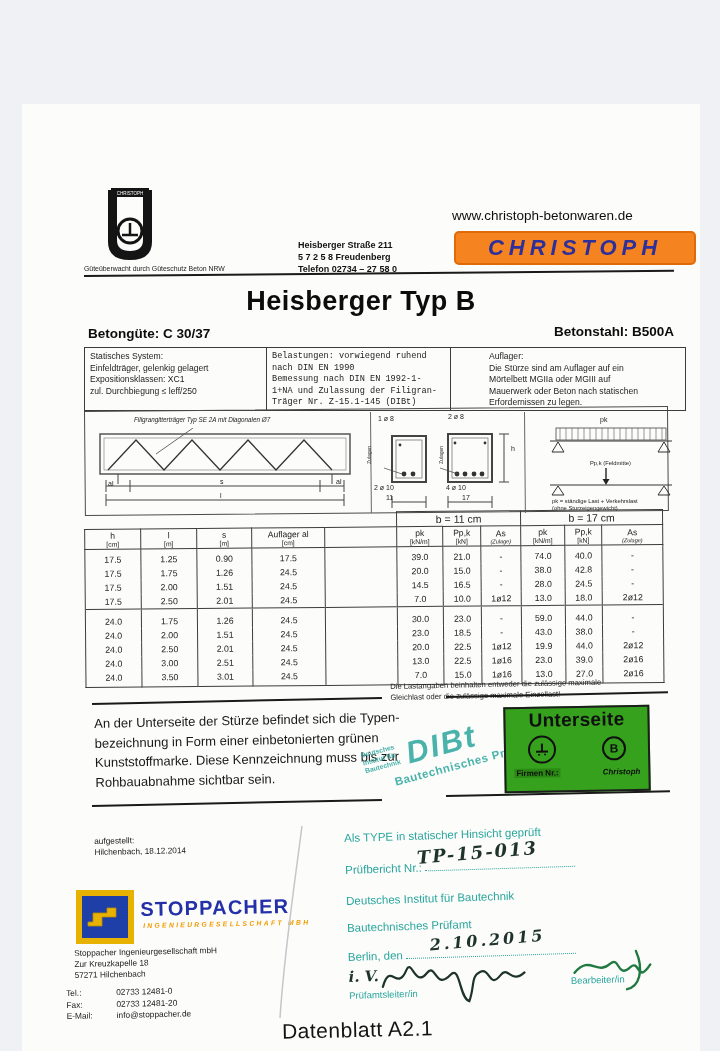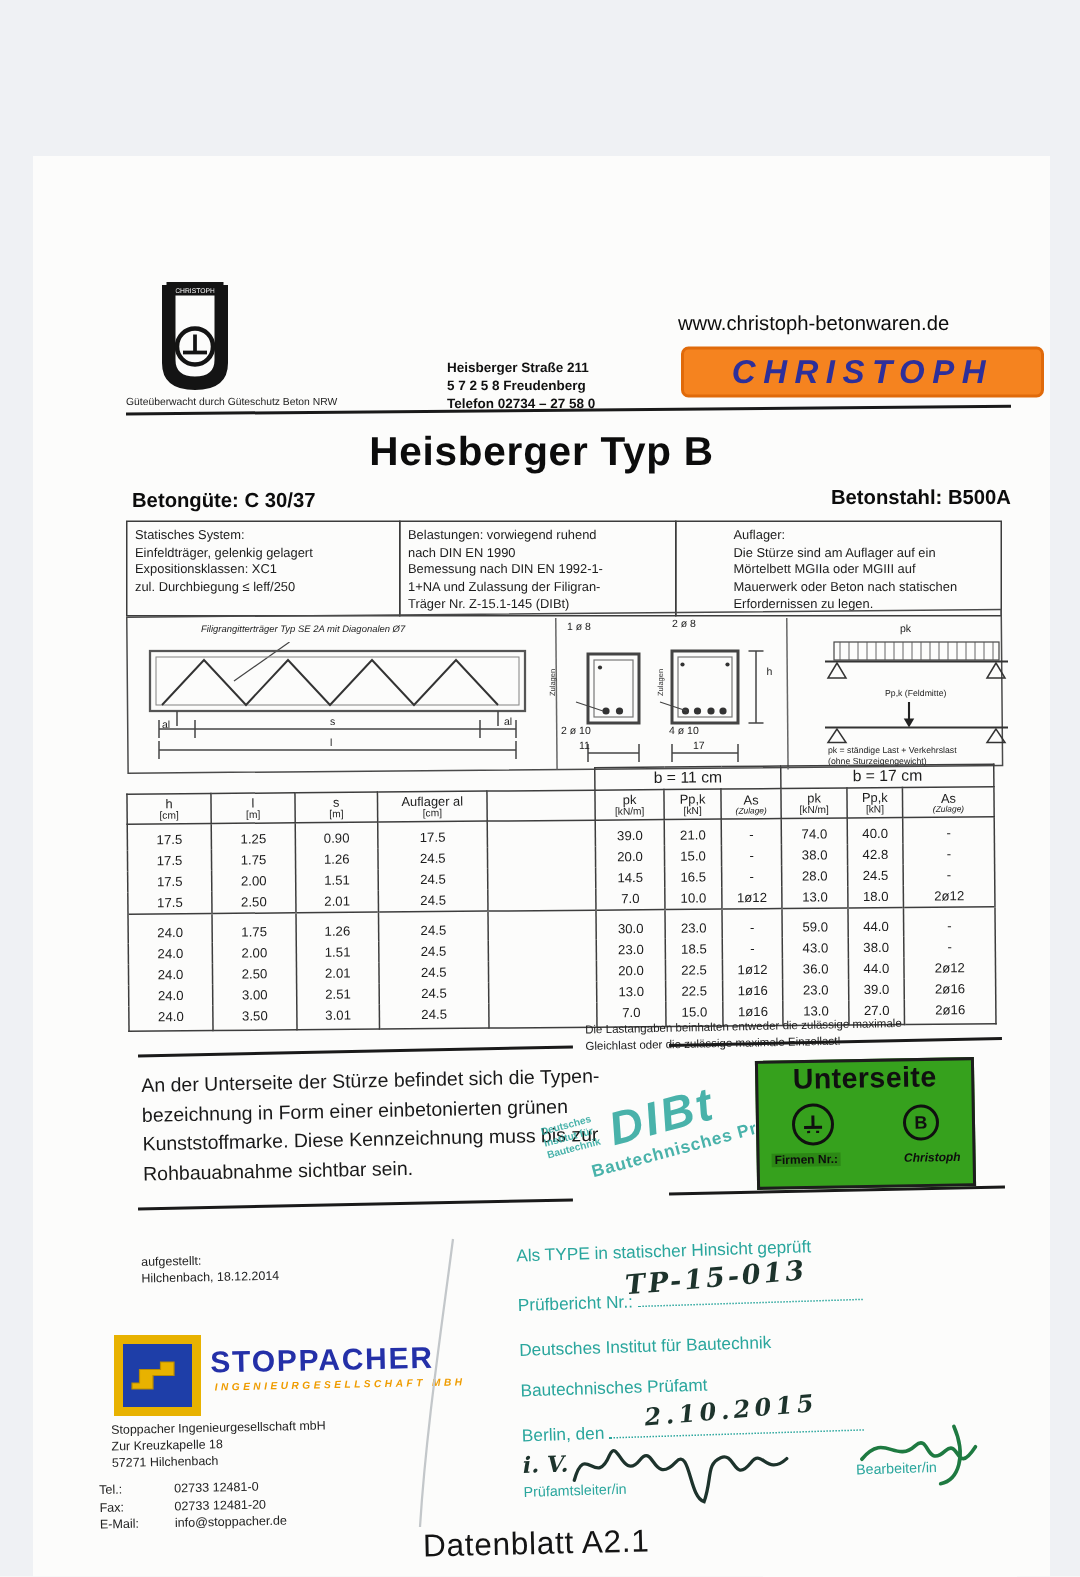--- a/index.html
+++ b/index.html
@@ -103,26 +103,26 @@
   <div class="abs hr tilt-s" style="left:62px;top:171px;width:590px;"></div>
 
   <div class="abs title" style="left:0;top:182px;">Heisberger Typ B</div>
   <div class="abs grade" style="left:66px;top:222px;">Betongüte: C 30/37</div>
   <div class="abs grade" style="right:26px;top:220px;">Betonstahl: B500A</div>
 
   <div class="abs ibox pre" style="left:62px;top:243px;width:183px;">Statisches System:
 Einfeldträger, gelenkig gelagert
 Expositionsklassen: XC1
 zul. Durchbiegung ≤ leff/250</div>
-  <div class="abs ibox pre" style="left:244px;top:243px;width:185px;">Belastungen: vorwiegend ruhend
+  <div class="abs ibox pre" style="left:244px;top:243px;width:185px;font-family:Liberation Mono, monospace;">Belastungen: vorwiegend ruhend
 nach DIN EN 1990
 Bemessung nach DIN EN 1992-1-
 1+NA und Zulassung der Filigran-
 Träger Nr. Z-15.1-145 (DIBt)</div>
-  <div class="abs ibox pre" style="left:428px;top:243px;width:218px;padding-left:38px;">Auflager:
+  <div class="abs ibox pre" style="left:428px;top:243px;width:236px;padding-left:38px;">Auflager:
 Die Stürze sind am Auflager auf ein
 Mörtelbett MGIIa oder MGIII auf
 Mauerwerk oder Beton nach statischen
 Erfordernissen zu legen.</div>
 
   <div class="abs band tilt-s" style="left:62px;top:307px;width:582px;height:103px;"></div>
   <div class="abs vdiv tilt-s" style="left:348px;top:308px;height:101px;"></div>
   <div class="abs vdiv tilt-s" style="left:502px;top:308px;height:101px;"></div>
 
   <div class="abs dlabel" style="left:112px;top:312px;">Filigrangitterträger Typ SE 2A mit Diagonalen Ø7</div>
@@ -368,21 +368,21 @@
         </tr>
         <tr>
           <td>24.0</td>
           <td>2.50</td>
           <td>2.01</td>
           <td>24.5</td>
           <td></td>
           <td>20.0</td>
           <td>22.5</td>
           <td>1ø12</td>
-          <td>36.0</td>
+          <td>19.9</td>
           <td>44.0</td>
           <td>2ø12</td>
         </tr>
         <tr>
           <td>24.0</td>
           <td>3.00</td>
           <td>2.51</td>
           <td>24.5</td>
           <td></td>
           <td>13.0</td>

